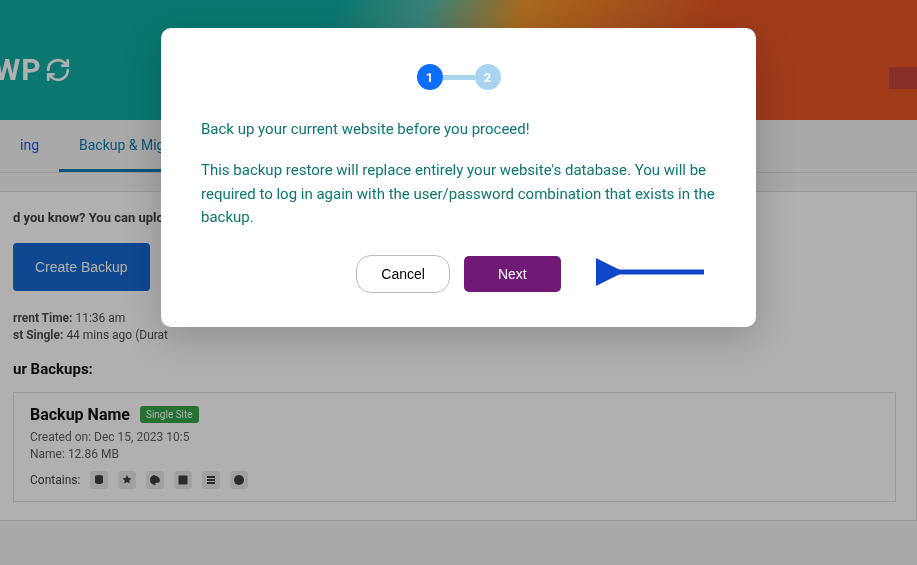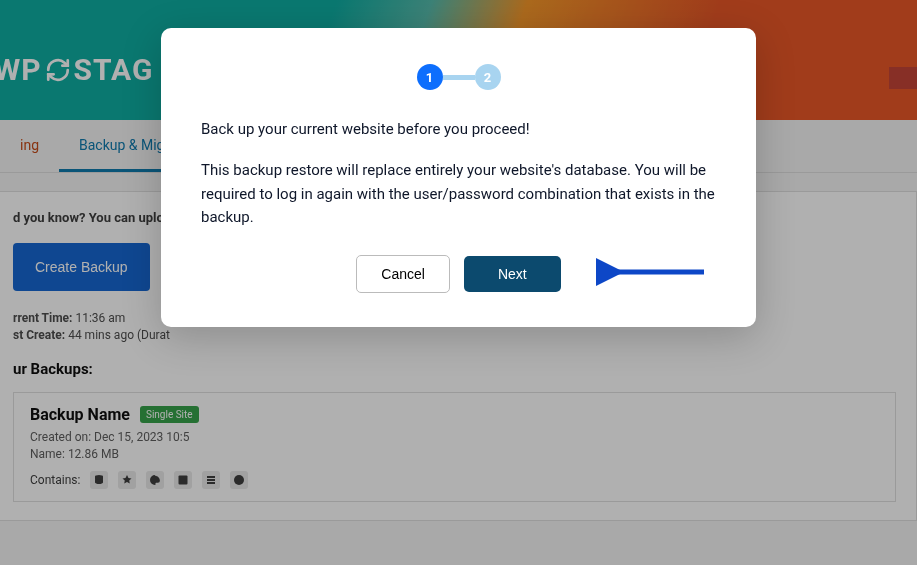--- a/index.html
+++ b/index.html
@@ -42,21 +42,21 @@
     .tabs-bar {
       background: #f4f4f4;
       border-bottom: 1px solid #ddd;
       display: flex;
       align-items: center;
       height: 53px;
       padding-left: 0;
     }
     .tab {
       padding: 0 20px;
-      color: #c2410c;
+      color: #1d4ed8;
       font-size: 14px;
       height: 100%;
       display: flex;
       align-items: center;
       border-bottom: 3px solid transparent;
     }
     .tab.active {
       color: #0073aa;
       border-bottom: 3px solid #0073aa;
     }
@@ -141,24 +141,24 @@
       align-items: center;
       justify-content: center;
       color: #fff;
       font-size: 13px;
       font-weight: 700;
     }
     .step-1 { background: #0d6efd; }
     .step-2 { background: #a8d4f0; color: #fff; }
     .step-line { width: 32px; height: 5px; background: #a8d4f0; }
     .modal-title { font-size: 20px; font-weight: 800; margin-bottom: 16px; color: #222; }
-    .modal-p { font-size: 15px; color: #0f172a; line-height: 1.55; margin-bottom: 18px; }
+    .modal-p { font-size: 15px; color: #0f766e; line-height: 1.55; margin-bottom: 18px; }
     .modal-actions { display: flex; justify-content: center; gap: 14px; margin-top: 26px; align-items: center; position: relative; }
-    .btn-cancel { background: #fff; border: 1px solid #bbb; padding: 10px 24px; font-size: 14px; border-radius: 5px; cursor: pointer; }
-    .btn-next { background: #0c4a6e; color: #fff; border: none; padding: 10px 34px; font-size: 14px; border-radius: 5px; cursor: pointer; }
+    .btn-cancel { background: #fff; border: 1px solid #bbb; padding: 10px 24px; font-size: 14px; border-radius: 15px; cursor: pointer; }
+    .btn-next { background: #701a75; color: #fff; border: none; padding: 10px 34px; font-size: 14px; border-radius: 5px; cursor: pointer; }
     .arrow {
       position: absolute;
       right: 10px;
       top: 50%;
       transform: translateY(-50%);
     }
   </style>
 </head>
 <body>
 
@@ -166,21 +166,20 @@
   <div class="logo">
     <span>WP</span>
     <span class="logo-icon">
       <svg width="26" height="26" viewBox="0 0 24 24" fill="none" stroke="#fff" stroke-width="2.5" stroke-linecap="round">
         <path d="M3 12a9 9 0 0 1 15-6.7L21 8"></path>
         <path d="M21 3v5h-5"></path>
         <path d="M21 12a9 9 0 0 1-15 6.7L3 16"></path>
         <path d="M3 21v-5h5"></path>
       </svg>
     </span>
-    <span>STAG</span>
   </div>
   <div class="red-badge"></div>
 </div>
 
 <div class="tabs-bar">
   <div class="tab">ing</div>
   <div class="tab active">Backup &amp; Migrat</div>
 </div>
 
 <div class="content-area">
@@ -188,21 +187,21 @@
     <div class="hint-text">d you know? You can uploa</div>
     <div class="button-row">
       <button class="btn-primary">Create Backup</button>
       <button class="btn-secondary"></button>
     </div>
     <div class="meta-text">
       <span class="meta-label">rrent Time:</span>
       <span>11:36 am</span>
     </div>
     <div class="meta-text">
-      <span class="meta-label">st Create:</span>
+      <span class="meta-label">st Single:</span>
       <span>44 mins ago (Durat</span>
     </div>
     <div class="section-title">ur Backups:</div>
 
     <div class="backup-card">
       <div class="backup-title-row">
         <span class="backup-name">Backup Name</span>
         <span class="badge-green">Single Site</span>
       </div>
       <div class="backup-meta">

